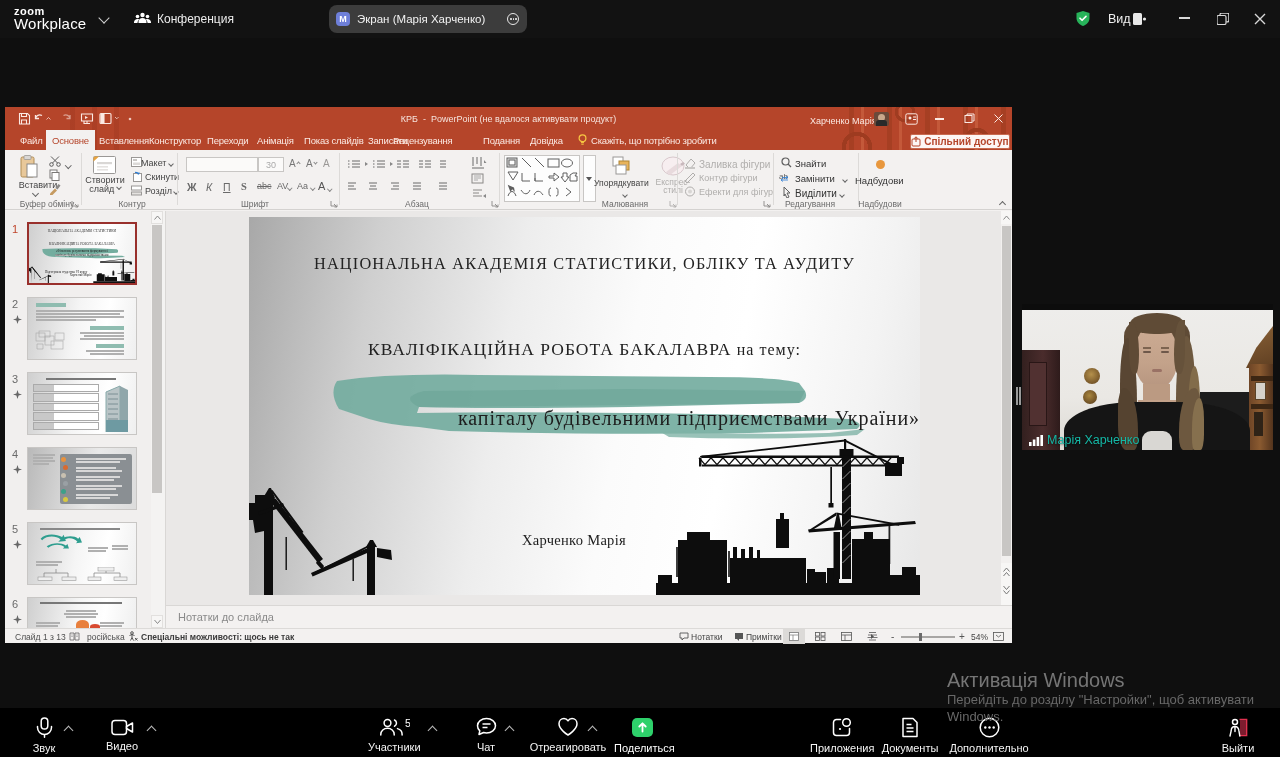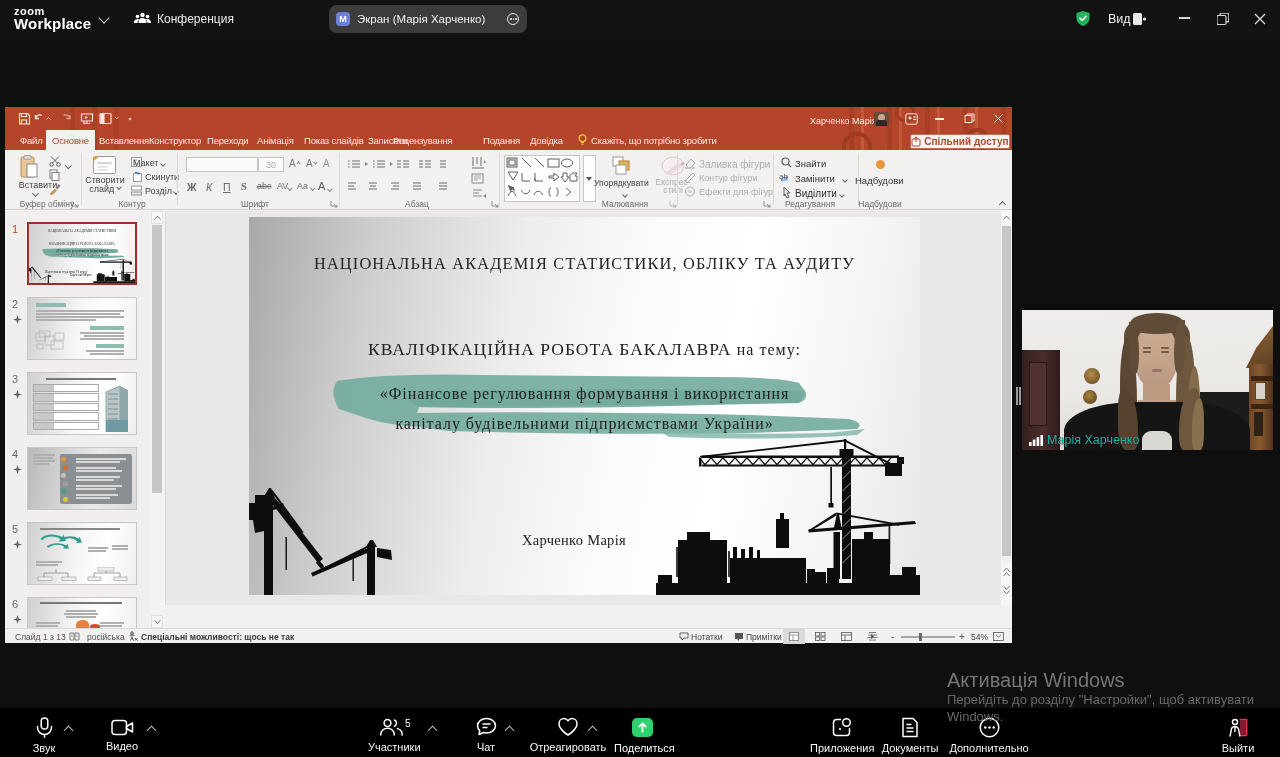--- a/index.html
+++ b/index.html
@@ -1,21 +1,21 @@
 <!DOCTYPE html>
 <html><head><meta charset="utf-8">
 <style>
 *{margin:0;padding:0;box-sizing:border-box}
 html,body{width:1280px;height:757px;background:#0f0f0f;font-family:"Liberation Sans",sans-serif;overflow:hidden;position:relative}
 .a{position:absolute}
 
 #topbar{position:absolute;left:0;top:0;width:1280px;height:38px;background:#121212}
 #topbar .zoomlogo{position:absolute;left:14px;top:6px;color:#fff}
 #topbar .z1{font-size:11px;font-weight:bold;letter-spacing:.5px;line-height:10px}
-#topbar .z2{font-size:15px;font-weight:bold;letter-spacing:.2px;line-height:15px}
+#topbar .z2{font-size:15px;font-weight:normal;letter-spacing:.2px;line-height:15px}
 .chev{display:inline-block;width:8px;height:8px;border-right:1.6px solid #cfcfcf;border-bottom:1.6px solid #cfcfcf;transform:rotate(45deg)}
 #topbar .conf{position:absolute;left:157px;top:12px;color:#ececec;font-size:12px}
 #pill{position:absolute;left:329px;top:5px;width:198px;height:28px;background:#3c3c3c;border-radius:8px;color:#fff}
 #pill .av{position:absolute;left:7px;top:7px;width:14px;height:14px;border-radius:4px;background:#6e7fd9;color:#fff;font-size:9px;font-weight:bold;text-align:center;line-height:14px}
 #pill .t{position:absolute;left:28px;top:8px;font-size:11.5px;color:#f2f2f2}
 #pill .dots{position:absolute;right:8px;top:8px;width:12px;height:12px;border:1.2px solid #e8e8e8;border-radius:50%}
 #pill .dots i{position:absolute;top:4.2px;width:1.5px;height:1.5px;background:#e8e8e8;border-radius:50%}
 #pill .dots i:nth-child(1){left:2.2px}#pill .dots i:nth-child(2){left:4.7px}#pill .dots i:nth-child(3){left:7.2px}
 #vid-label{position:absolute;left:1108px;top:12px;color:#f0f0f0;font-size:12.5px}
 
@@ -132,20 +132,21 @@
         </g>
     <path d="M63.5 2h11v7h-11z M66 9v2.5h6M69 9v2.5" stroke-width="1.1"></path>
         <path d="M67 4l3 1.5-3 1.5z" fill="#fbe9e3" stroke="none"></path>
     <rect x="82" y="1.5" width="11" height="10" rx="1"></rect>
         <path d="M86 1.5v10"></path>
         <rect x="82.5" y="2" width="3.5" height="9" fill="#fbe9e3" stroke="none"></rect>
     <path d="M97 6l1.8 1.8 1.8-1.8" stroke-width="0.9" opacity=".8" transform="translate(0,-1)"></path>
     <circle cx="112" cy="7" r="1.3" fill="#fbe9e3" stroke="none" opacity=".8"></circle>
   </g>
     </svg>
+  <div id="ppt-title">КРБ &nbsp;-&nbsp; PowerPoint (не вдалося активувати продукт)</div>
   <div class="a" style="left:805px;top:9px;font-size:9px;color:#fbe9e3">Харченко Марія</div>
   <div class="a" style="left:869px;top:5px;width:15px;height:14px;background:#6a4a3a;border-radius:2px;overflow:hidden">
     <div style="position:absolute;left:4px;top:2px;width:7px;height:7px;border-radius:50%;background:#caa88c"></div>
     <div style="position:absolute;left:2px;top:8px;width:11px;height:6px;border-radius:3px 3px 0 0;background:#2a2a2a"></div>
   </div>
   <svg class="a" style="left:900px;top:6px" width="13" height="12" viewBox="0 0 13 12">
       <rect x="0.8" y="0.8" width="11.4" height="10.4" rx="1.5" fill="none" stroke="#fbe9e3" stroke-width="1"></rect>
       <circle cx="5" cy="5" r="1.5" fill="#fbe9e3"></circle>
       <path d="M8 4h3M8 6.5h3" stroke="#fbe9e3" stroke-width="1"></path>
     </svg>
@@ -219,21 +220,21 @@
         <rect x="4" y="6" width="15" height="2.2" fill="#d9d7d5"></rect>
         <rect x="4" y="10" width="11" height="1.6" fill="#e4e2e0"></rect>
         <rect x="4" y="13" width="11" height="1.6" fill="#e4e2e0"></rect>
       </svg>
     <div class="a" style="left:78px;top:26px;font-size:9px;color:#444;width:44px;text-align:center;line-height:9px">Створити слайд <span class="chev" style="border-color:#666;width:4px;height:4px;border-width:1px;transform:rotate(45deg) translate(-2px,-2px)"></span></div>
     <svg class="a" style="left:126px;top:7px" width="11" height="10" viewBox="0 0 11 10">
         <rect x="0.5" y="0.5" width="10" height="9" fill="#fff" stroke="#9a9896"></rect>
         <rect x="2" y="2" width="4" height="2" fill="#c8c6c4"></rect>
         <rect x="2" y="5.5" width="7" height="2.5" fill="#dcdad8"></rect>
       </svg>
-    <div class="a" style="left:128px;top:8px;font-size:9px;color:#444">Макет <span class="chev" style="border-color:#666;width:4px;height:4px;border-width:1px"></span></div>
+    <div class="a" style="left:136px;top:8px;font-size:9px;color:#444">Макет <span class="chev" style="border-color:#666;width:4px;height:4px;border-width:1px"></span></div>
     <svg class="a" style="left:126px;top:21px" width="11" height="11" viewBox="0 0 11 11">
         <rect x="2.5" y="2.5" width="8" height="8" fill="#fff" stroke="#9a9896"></rect>
         <path d="M4 1.5A4.5 4.5 0 018 3" stroke="#2b7cd3" fill="none" stroke-width="1.2"></path>
         <path d="M8.5 1l-.4 2.4L5.8 3z" fill="#2b7cd3"></path>
       </svg>
     <div class="a" style="left:140px;top:22px;font-size:9px;color:#444">Скинути</div>
     <svg class="a" style="left:126px;top:35px" width="11" height="11" viewBox="0 0 11 11">
         <rect x="0.5" y="1" width="10" height="4" fill="#fff" stroke="#9a9896"></rect>
         <rect x="0.5" y="7" width="10" height="3" fill="#e4e2e0" stroke="#9a9896"></rect>
       </svg>
@@ -552,22 +553,21 @@
     </div>
     <div id="canvas">
       <div id="slide">
         <div class="serif" style="position:absolute;left:0;top:122px;width:671px;text-align:center;font-size:17.5px;letter-spacing:1px;color:#222">КВАЛІФІКАЦІЙНА РОБОТА БАКАЛАВРА <span style="font-size:16px">на тему:</span></div>
         <div class="serif" style="position:absolute;left:0;top:37px;width:671px;text-align:center;font-size:16.3px;letter-spacing:1.2px;color:#222">НАЦІОНАЛЬНА АКАДЕМІЯ СТАТИСТИКИ, ОБЛІКУ ТА АУДИТУ</div>
         <svg style="position:absolute;left:80px;top:152px" width="540" height="72" viewBox="0 0 540 72">
           <path d="M8 12 Q60 4 150 6 L380 8 Q450 8 470 14 L476 22 Q480 30 470 34 L300 38 Q150 40 90 38 L88 44 Q230 42 420 46 L520 50 Q536 54 528 60 L420 64 Q260 66 120 62 L90 58 Q60 56 40 50 L10 40 Q0 24 8 12z" fill="#74ad9f" opacity=".92"></path>
           <path d="M90 38 L300 36 L470 34 L476 22 L300 20 L95 22 Q70 28 90 38z" fill="#68a294" opacity=".5"></path>
           <path d="M330 62 Q420 66 500 64 L536 60 528 66 Q440 72 340 68z" fill="#7fb3a6" opacity=".8"></path>
         </svg>
-        <div class="serif" style="position:absolute;left:0;top:168px;width:671px;text-align:center;font-size:16px;letter-spacing:0.95px;color:#1d1d1d">«Фінансове регулювання формування і використання</div>
-        <div class="serif" style="position:absolute;left:0;top:198px;width:671px;text-align:center;font-size:16px;letter-spacing:0.95px;color:#1d1d1d">капіталу будівельними підприємствами України»</div>
+        <div class="serif" style="position:absolute;left:0;top:190px;width:671px;text-align:right;font-size:20px;letter-spacing:0.95px;color:#1d1d1d">капіталу будівельними підприємствами України»</div>
         <div class="serif" style="position:absolute;left:85px;top:315px;width:300px;text-align:center;font-size:14.5px;letter-spacing:0.3px;color:#1d1d1d;text-indent:180px">Харченко Марія</div>
         <svg style="position:absolute;left:0;top:0" width="671" height="378" viewBox="0 0 671 378">
           <g fill="#0d0d0d">
 
             <path d="M15 378 V281 h9 V378z"></path>
             <path d="M14 281 l6-10 2 0 4 10z"></path>
             <path d="M0 286 h16 v17 h-16z M4 303 h11 v11 l-9 2z M6 278 h11 v8 H6z"></path>
             <path d="M9 295 l25-9 1.2 3.2 -25 9z"></path>
             <path d="M21 279 l6 3 47 60 -5 4 -48-62z"></path>
             <path d="M69 342 l6 7 -2 4 -6-7z"></path>
@@ -624,20 +624,23 @@
         <div style="position:absolute;left:0;top:352px;width:11px;height:42px;background:#f7f6f5"></div>
         <svg style="position:absolute;left:2px;top:356px" width="7" height="14" viewBox="0 0 7 14">
             <path d="M0.5 4.5 L3.5 1 L6.5 4.5 M0.5 9 L3.5 5.5 L6.5 9" fill="none" stroke="#777" stroke-width="1"></path>
           </svg>
         <svg style="position:absolute;left:2px;top:374px" width="7" height="14" viewBox="0 0 7 14">
             <path d="M0.5 1 L3.5 4.5 L6.5 1 M0.5 5.5 L3.5 9 L6.5 5.5" fill="none" stroke="#777" stroke-width="1"></path>
           </svg>
       </div>
     </div>
   </div>
+  <div id="notes">
+      <span style="position:absolute;left:12px;top:5px;font-size:11px;color:#8a8a8a">Нотатки до слайда</span>
+    </div>
   <div id="statusbar">
     <span style="position:absolute;left:10px;top:3px">Слайд 1 з 13</span>
     <svg style="position:absolute;left:64px;top:3px" width="11" height="9" viewBox="0 0 11 9">
         <path d="M1 1h4v7H1z M6 1h4v7H6z" fill="none" stroke="#666" stroke-width=".8"></path>
         <path d="M2 3h2M2 4.5h2M7 3h2M7 4.5h2" stroke="#999" stroke-width=".6"></path>
       </svg>
     <span style="position:absolute;left:82px;top:3px">російська</span>
     <svg style="position:absolute;left:122px;top:2px" width="12" height="11" viewBox="0 0 12 11">
         <circle cx="5" cy="2" r="1.3" fill="none" stroke="#444" stroke-width=".9"></circle>
         <path d="M5 3.5v3 M2.5 4.5l2.5-1 2.5 1 M5 6.5l-1.5 3 M5 6.5l1.5 3 M8 7l2.5 2.5 M10.5 7L8 9.5" stroke="#444" stroke-width=".9" fill="none"></path>

